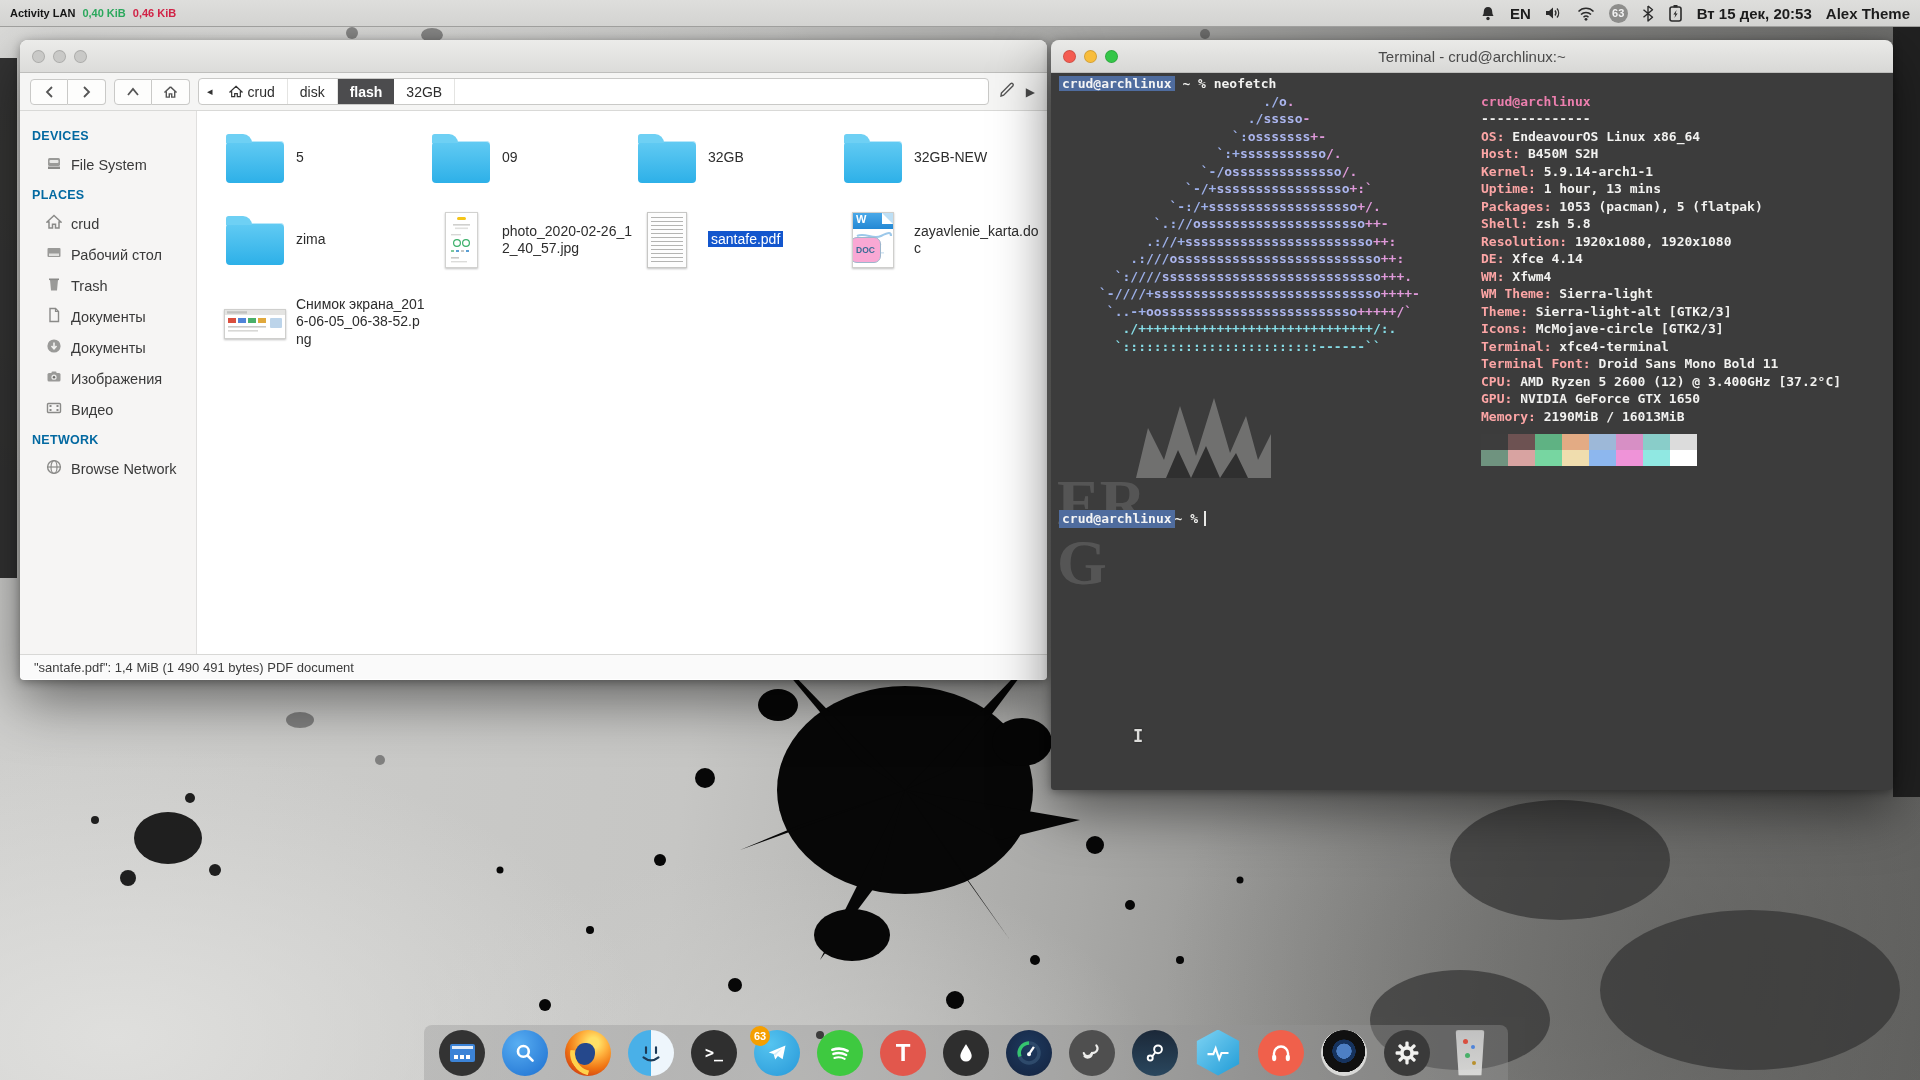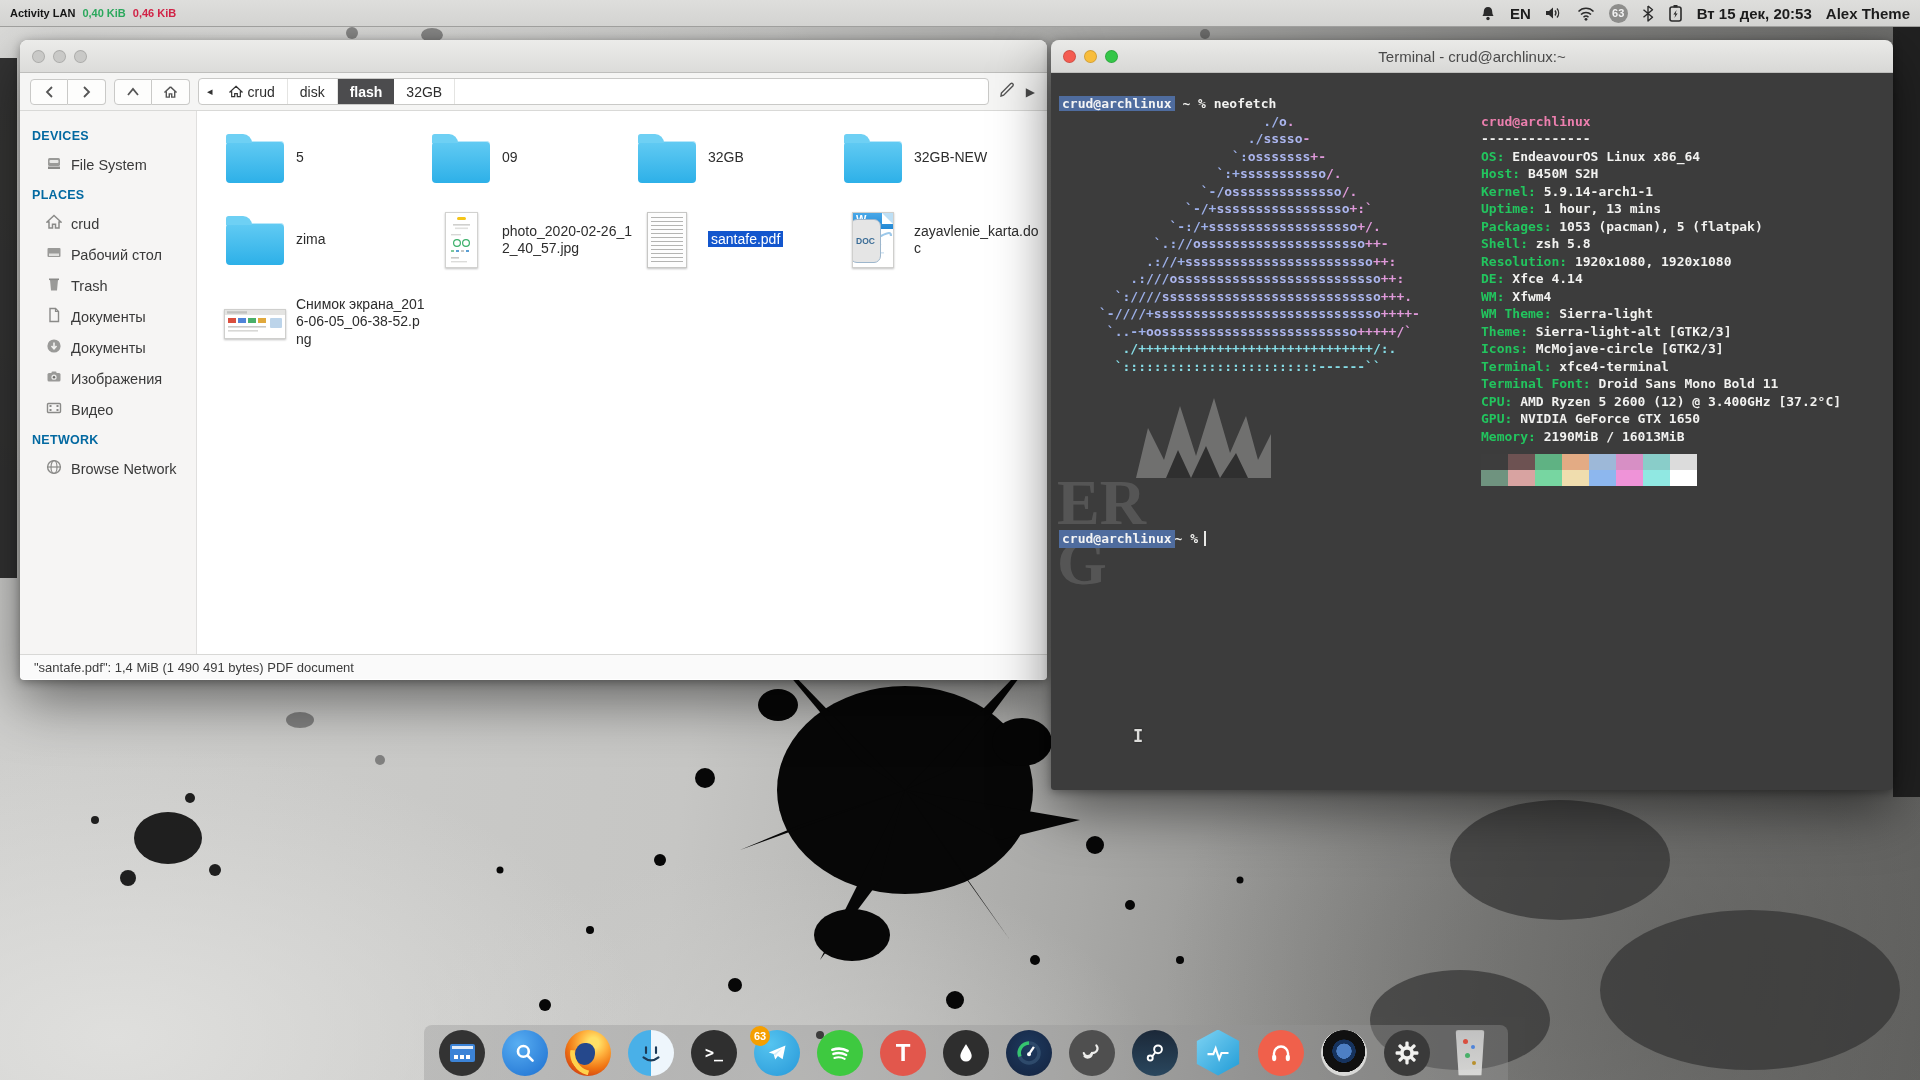--- a/index.html
+++ b/index.html
@@ -72,39 +72,39 @@
   .flabel { font-size:14px; color:#2d2d2d; line-height:1.25; max-width:130px; word-break:break-all; }
   .flabel .sel { background:#1356cd; color:#fff; padding:0 3px; }
   .folder { width:58px; height:42px; border-radius:4px; background:linear-gradient(180deg,#62cbf3,#2db0e8); position:relative; box-shadow:inset 0 1px 0 rgba(255,255,255,.55); margin-top:7px; }
   .folder::before { content:""; position:absolute; top:-7px; left:0; width:26px; height:9px; border-radius:3px 10px 0 0; background:#6ed0f4; }
   .jpgcard { width:33px; height:56px; background:#fff; border:1px solid #d2d2d0; box-shadow:0 1px 2px rgba(0,0,0,.25); }
   .pdfcard { width:40px; height:56px; background:#fdfdfd; border:1px solid #c7c7c5; box-shadow:0 1px 2px rgba(0,0,0,.25); padding:4px 3px; }
   .pdfcard .lines { width:100%; height:100%; background:repeating-linear-gradient(180deg,#b4b4b2 0 1px, transparent 1px 4px); }
   .doccard { width:42px; height:56px; background:#fff; border:1px solid #cfcfcd; position:relative; box-shadow:0 1px 2px rgba(0,0,0,.25); overflow:hidden; }
   .doccard .dc-top { position:absolute; top:0; left:0; right:0; height:16px; background:linear-gradient(#49a8e8,#2388d4); color:#fff; font-size:11px; font-weight:bold; padding-left:3px; }
   .doccard .dc-fold { position:absolute; top:0; right:0; width:0; height:0; border-left:11px solid #bddff5; border-top:11px solid #fff; transform:rotate(180deg); }
-  .doccard .dc-badge { position:absolute; left:-3px; bottom:4px; background:#e5e5e5; border:1px solid #9db6cc; color:#3a6c96; font-size:8.5px; font-weight:bold; border-radius:7px; padding:16px 5px; }
+  .doccard .dc-badge { position:absolute; left:-3px; bottom:4px; background:#f9a8d4; border:1px solid #9db6cc; color:#3a6c96; font-size:8.5px; font-weight:bold; border-radius:7px; padding:7px 5px; }
   .pngcard { width:62px; height:30px; background:#fff; border:1px solid #cfcfcd; box-shadow:0 1px 2px rgba(0,0,0,.25); margin-top:4px; }
   #fm-status { height:25px; border-top:1px solid #d8d8d6; background:#fafafa; display:flex; align-items:center; padding-left:14px; font-size:13px; color:#3c3c3c; border-radius:0 0 4px 4px; }
 
   
   #term { left:1051px; top:40px; width:842px; height:750px; background:transparent; z-index:3; }
   #term .titlebar { background:linear-gradient(#eaeae8,#d8d8d6); }
   #term .win-title { color:#4a4a4a; }
   #term-body { position:relative; height:717px; background:#3c3c3c; border-radius:0 0 3px 3px; overflow:hidden;
     font-family:"DejaVu Sans Mono",monospace; font-size:13px; font-weight:bold; line-height:17.5px; color:#f2f2f0; }
-  #term-content { position:relative; z-index:2; padding:22px 8px; }
+  #term-content { position:relative; z-index:2; padding:2px 8px; }
   .t-bg { position:absolute; z-index:1; pointer-events:none; }
   .prompt-host { background:#4f6c9e; color:#f4f4f4; padding:0 3px; }
   #neo-row { display:flex;margin-left:40px; }
   #ascii-art { width:382px; white-space:pre; }
   .art-lead { color:#9db0ea; } .art-fill { color:#abb5ee; } .art-tail { color:#df99d9; } .art-cyan { color:#86dce6; }
   #neo-info .nf-host { color:#ec7fae; }
   #neo-info .nf-divider { color:#f2f2f0; }
-  .irow .ilabel { color:#22c55e;text-align:right; }
+  .irow .ilabel { color:#fca5a5;text-align:right; }
   #palette { margin-top:9px; }
   .prow { display:flex; }
   .pblock { width:27px; height:16px; }
   #term-prompt2 { margin-top:44px; display:flex; align-items:center; }
   .cursor-bar { display:inline-block; width:2px; height:15px; background:#e8e8e6; margin-left:6px; }
   #mouse-ibeam { position:absolute; z-index:4; color:#dcdcda; font-family:"DejaVu Sans Mono",monospace; font-size:17px; text-shadow:0 0 2px rgba(0,0,0,.6); }
 
   
   #dock { position:absolute; left:424px; top:1025px; width:1084px; height:55px; z-index:4;
     background:rgba(150,150,150,.38); border-radius:8px 8px 0 0; display:flex; align-items:center; justify-content:center; gap:17px; }

